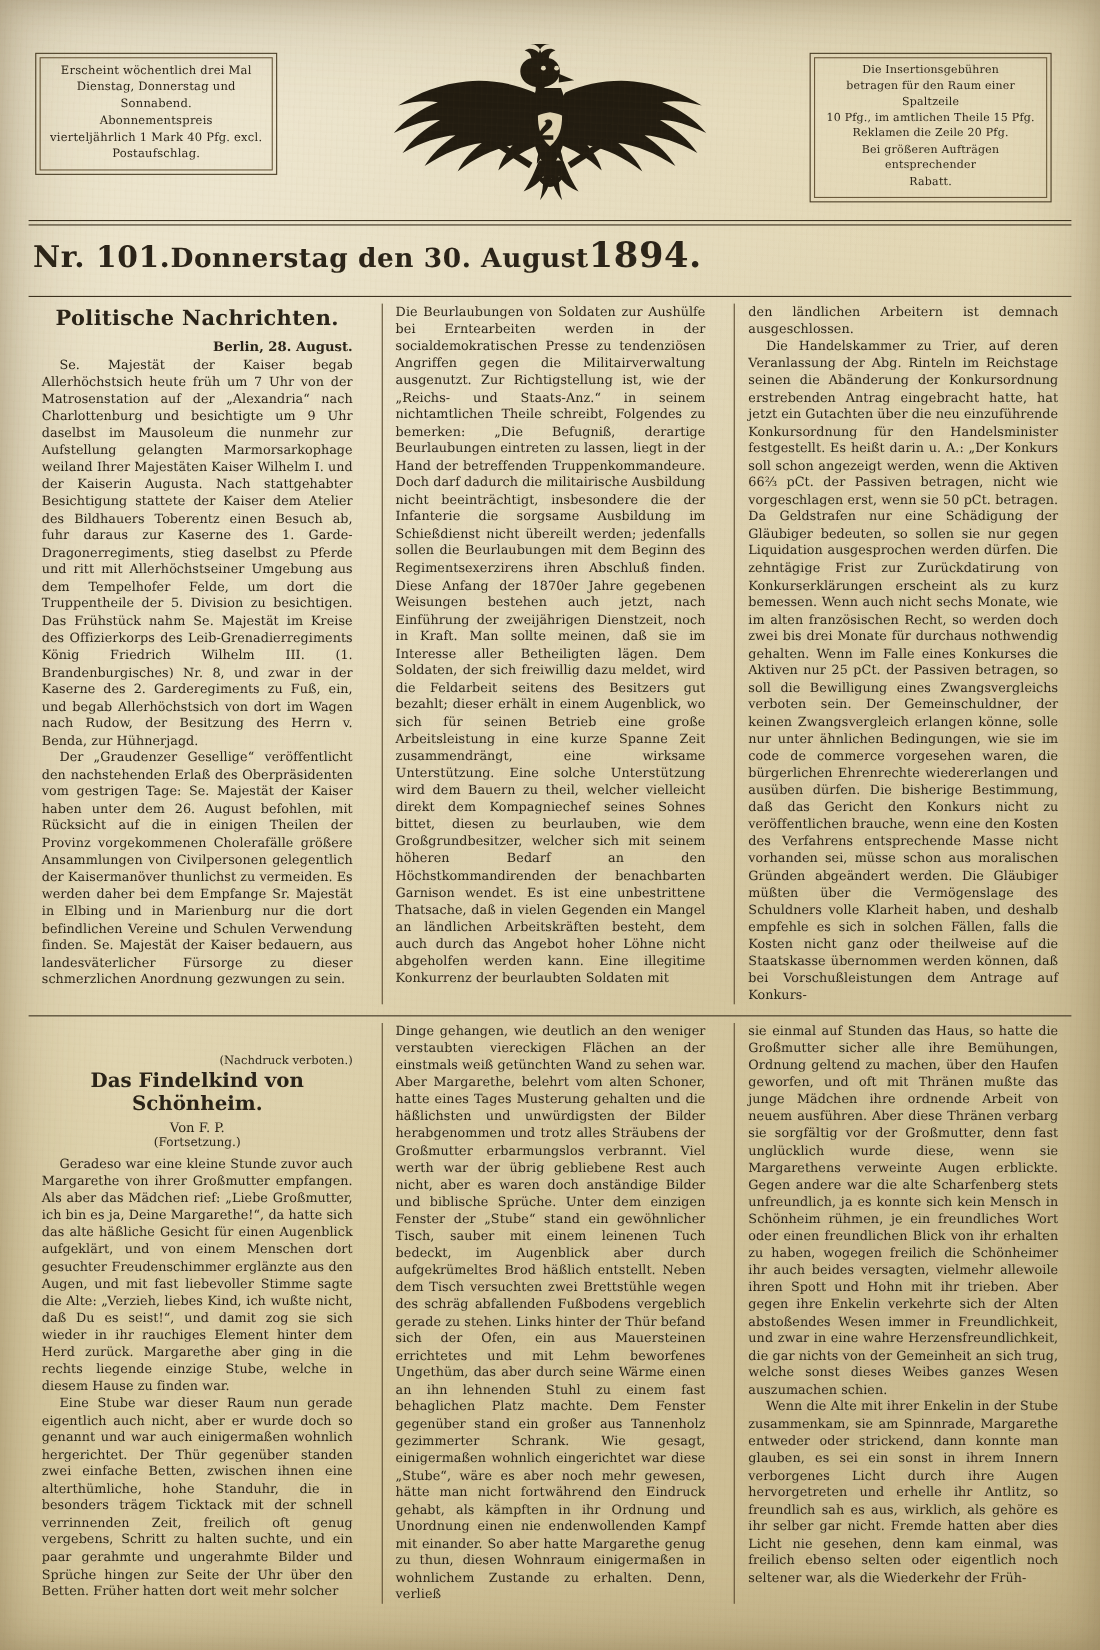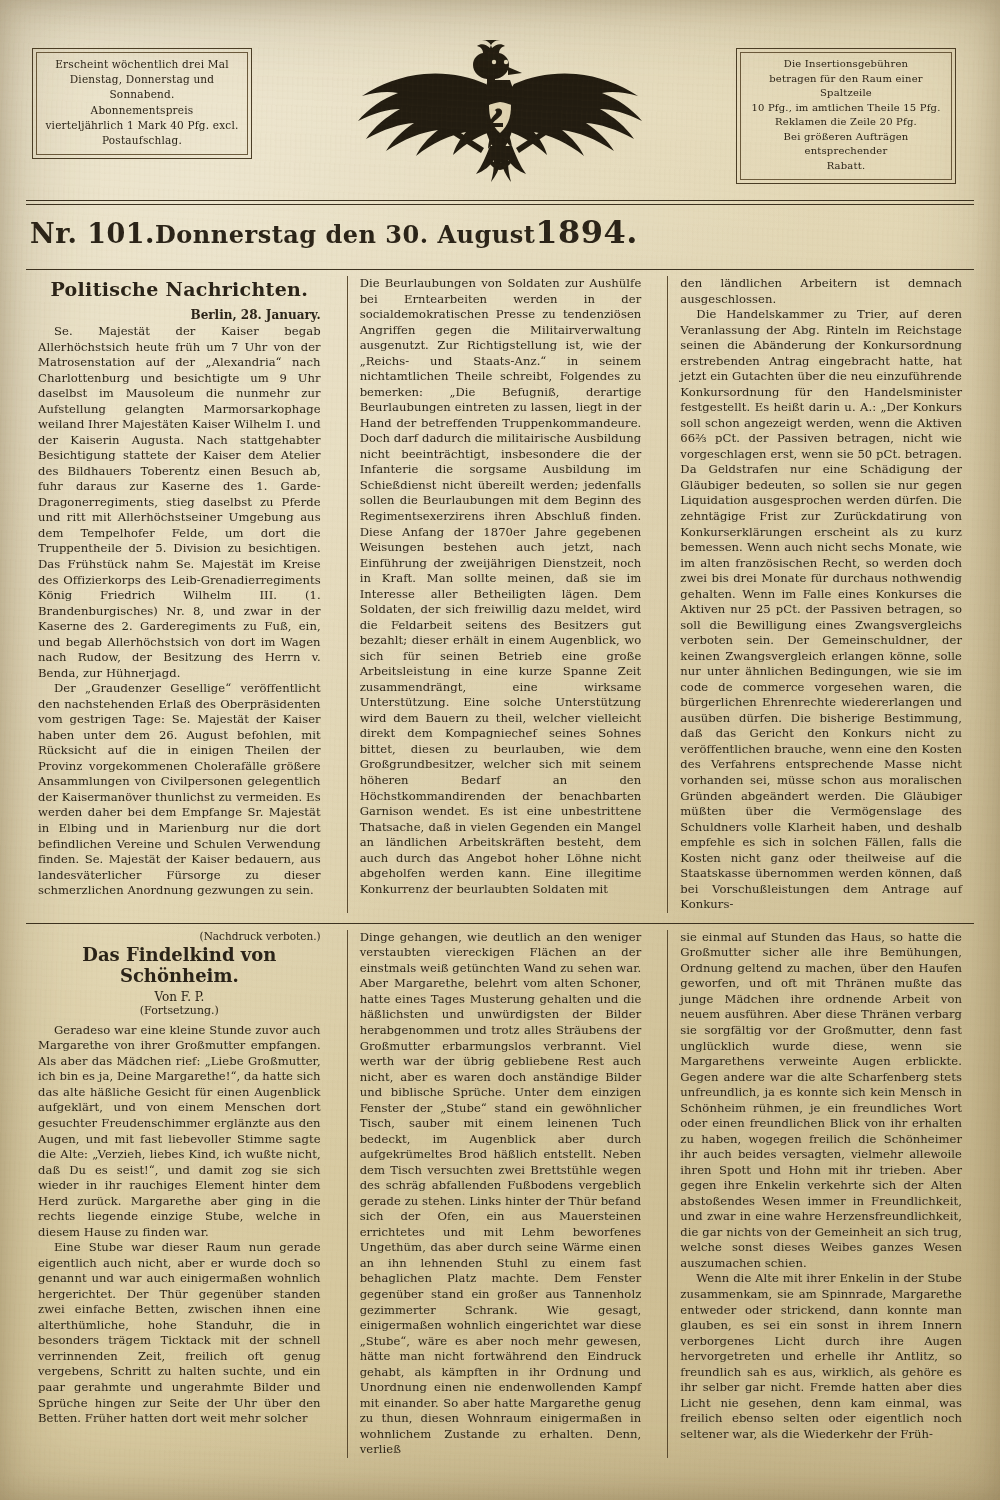--- a/index.html
+++ b/index.html
@@ -163,20 +163,21 @@
   .midrule {
     border: 0;
     border-top: 1.4px solid #3b3120;
     margin: 10px 0 6px;
   }
 
   .feature-note {
     text-align: right;
     font-size: 10.5px;
     margin-bottom: 2px;
+    margin-top: 28px;
   }
   .feature-title {
     text-align: center;
     font-size: 18px;
     font-weight: bold;
     margin: 0 0 4px;
   }
   .feature-by {
     text-align: center;
     font-size: 12px;
@@ -258,21 +259,21 @@
       <div class="nr">Nr. 101.</div>
       <div class="date">Donnerstag den 30. August</div>
       <div class="year">1894.</div>
     </div>
 
     <hr class="rule">
 
     <div class="cols">
       <div class="col">
         <div class="secthead">Politische Nachrichten.</div>
-        <div class="dateline">Berlin, 28. January.</div>
+        <div class="dateline">Berlin, 28. August.</div>
         <p class="body">Se. Majestät der Kaiser begab Allerhöchstsich heute früh um 7 Uhr von der Matrosenstation auf der „Alexandria“ nach Charlottenburg und besichtigte um 9 Uhr daselbst im Mausoleum die nunmehr zur Aufstellung gelangten Marmorsarkophage weiland Ihrer Majestäten Kaiser Wilhelm I. und der Kaiserin Augusta. Nach stattgehabter Besichtigung stattete der Kaiser dem Atelier des Bildhauers Toberentz einen Besuch ab, fuhr daraus zur Kaserne des 1. Garde-Dragonerregiments, stieg daselbst zu Pferde und ritt mit Allerhöchstseiner Umgebung aus dem Tempelhofer Felde, um dort die Truppentheile der 5. Division zu besichtigen. Das Frühstück nahm Se. Majestät im Kreise des Offizierkorps des Leib-Grenadierregiments König Friedrich Wilhelm III. (1. Brandenburgisches) Nr. 8, und zwar in der Kaserne des 2. Garderegiments zu Fuß, ein, und begab Allerhöchstsich von dort im Wagen nach Rudow, der Besitzung des Herrn v. Benda, zur Hühnerjagd.</p>
         <p class="body">Der „Graudenzer Gesellige“ veröffentlicht den nachstehenden Erlaß des Oberpräsidenten vom gestrigen Tage: Se. Majestät der Kaiser haben unter dem 26. August befohlen, mit Rücksicht auf die in einigen Theilen der Provinz vorgekommenen Cholerafälle größere Ansammlungen von Civilpersonen gelegentlich der Kaisermanöver thunlichst zu vermeiden. Es werden daher bei dem Empfange Sr. Majestät in Elbing und in Marienburg nur die dort befindlichen Vereine und Schulen Verwendung finden. Se. Majestät der Kaiser bedauern, aus landesväterlicher Fürsorge zu dieser schmerzlichen Anordnung gezwungen zu sein.</p>
       </div>
       <div class="col">
         <p class="body noindent">Die Beurlaubungen von Soldaten zur Aushülfe bei Erntearbeiten werden in der socialdemokratischen Presse zu tendenziösen Angriffen gegen die Militairverwaltung ausgenutzt. Zur Richtigstellung ist, wie der „Reichs- und Staats-Anz.“ in seinem nichtamtlichen Theile schreibt, Folgendes zu bemerken: „Die Befugniß, derartige Beurlaubungen eintreten zu lassen, liegt in der Hand der betreffenden Truppenkommandeure. Doch darf dadurch die militairische Ausbildung nicht beeinträchtigt, insbesondere die der Infanterie die sorgsame Ausbildung im Schießdienst nicht übereilt werden; jedenfalls sollen die Beurlaubungen mit dem Beginn des Regimentsexerzirens ihren Abschluß finden. Diese Anfang der 1870er Jahre gegebenen Weisungen bestehen auch jetzt, nach Einführung der zweijährigen Dienstzeit, noch in Kraft. Man sollte meinen, daß sie im Interesse aller Betheiligten lägen. Dem Soldaten, der sich freiwillig dazu meldet, wird die Feldarbeit seitens des Besitzers gut bezahlt; dieser erhält in einem Augenblick, wo sich für seinen Betrieb eine große Arbeitsleistung in eine kurze Spanne Zeit zusammendrängt, eine wirksame Unterstützung. Eine solche Unterstützung wird dem Bauern zu theil, welcher vielleicht direkt dem Kompagniechef seines Sohnes bittet, diesen zu beurlauben, wie dem Großgrundbesitzer, welcher sich mit seinem höheren Bedarf an den Höchstkommandirenden der benachbarten Garnison wendet. Es ist eine unbestrittene Thatsache, daß in vielen Gegenden ein Mangel an ländlichen Arbeitskräften besteht, dem auch durch das Angebot hoher Löhne nicht abgeholfen werden kann. Eine illegitime Konkurrenz der beurlaubten Soldaten mit</p>
       </div>
       <div class="col">
         <p class="body noindent">den ländlichen Arbeitern ist demnach ausgeschlossen.</p>
         <p class="body">Die Handelskammer zu Trier, auf deren Veranlassung der Abg. Rinteln im Reichstage seinen die Abänderung der Konkursordnung erstrebenden Antrag eingebracht hatte, hat jetzt ein Gutachten über die neu einzuführende Konkursordnung für den Handelsminister festgestellt. Es heißt darin u. A.: „Der Konkurs soll schon angezeigt werden, wenn die Aktiven 66⅔ pCt. der Passiven betragen, nicht wie vorgeschlagen erst, wenn sie 50 pCt. betragen. Da Geldstrafen nur eine Schädigung der Gläubiger bedeuten, so sollen sie nur gegen Liquidation ausgesprochen werden dürfen. Die zehntägige Frist zur Zurückdatirung von Konkurserklärungen erscheint als zu kurz bemessen. Wenn auch nicht sechs Monate, wie im alten französischen Recht, so werden doch zwei bis drei Monate für durchaus nothwendig gehalten. Wenn im Falle eines Konkurses die Aktiven nur 25 pCt. der Passiven betragen, so soll die Bewilligung eines Zwangsvergleichs verboten sein. Der Gemeinschuldner, der keinen Zwangsvergleich erlangen könne, solle nur unter ähnlichen Bedingungen, wie sie im code de commerce vorgesehen waren, die bürgerlichen Ehrenrechte wiedererlangen und ausüben dürfen. Die bisherige Bestimmung, daß das Gericht den Konkurs nicht zu veröffentlichen brauche, wenn eine den Kosten des Verfahrens entsprechende Masse nicht vorhanden sei, müsse schon aus moralischen Gründen abgeändert werden. Die Gläubiger müßten über die Vermögenslage des Schuldners volle Klarheit haben, und deshalb empfehle es sich in solchen Fällen, falls die Kosten nicht ganz oder theilweise auf die Staatskasse übernommen werden können, daß bei Vorschußleistungen dem Antrage auf Konkurs-</p>
       </div>

